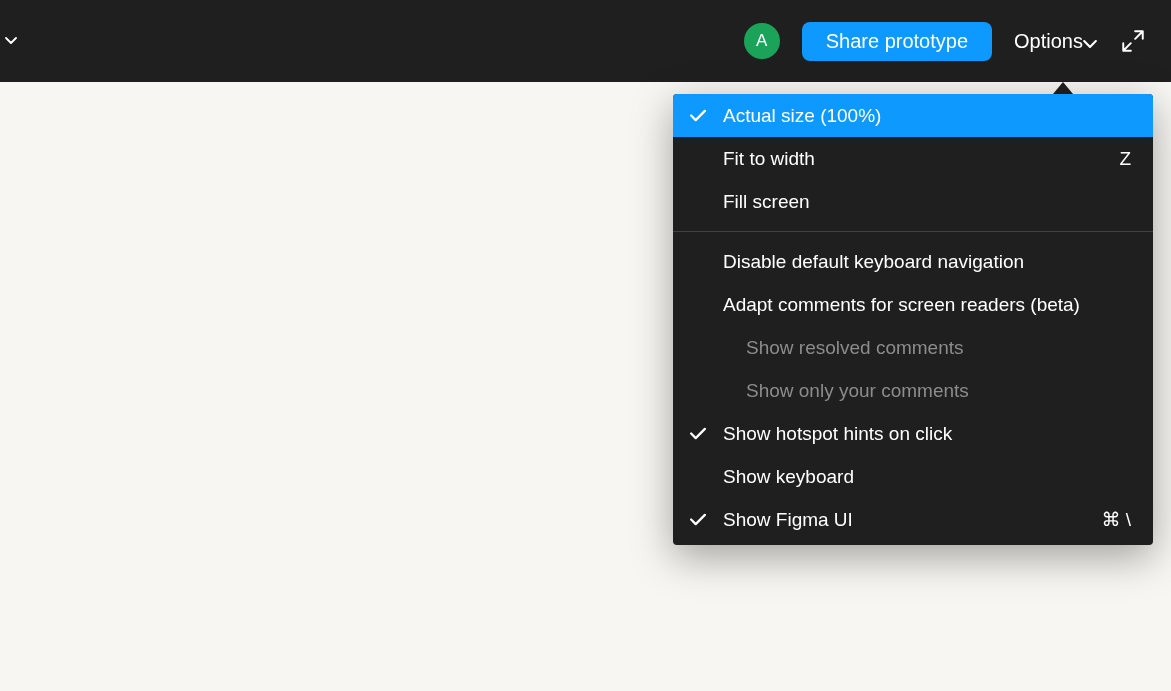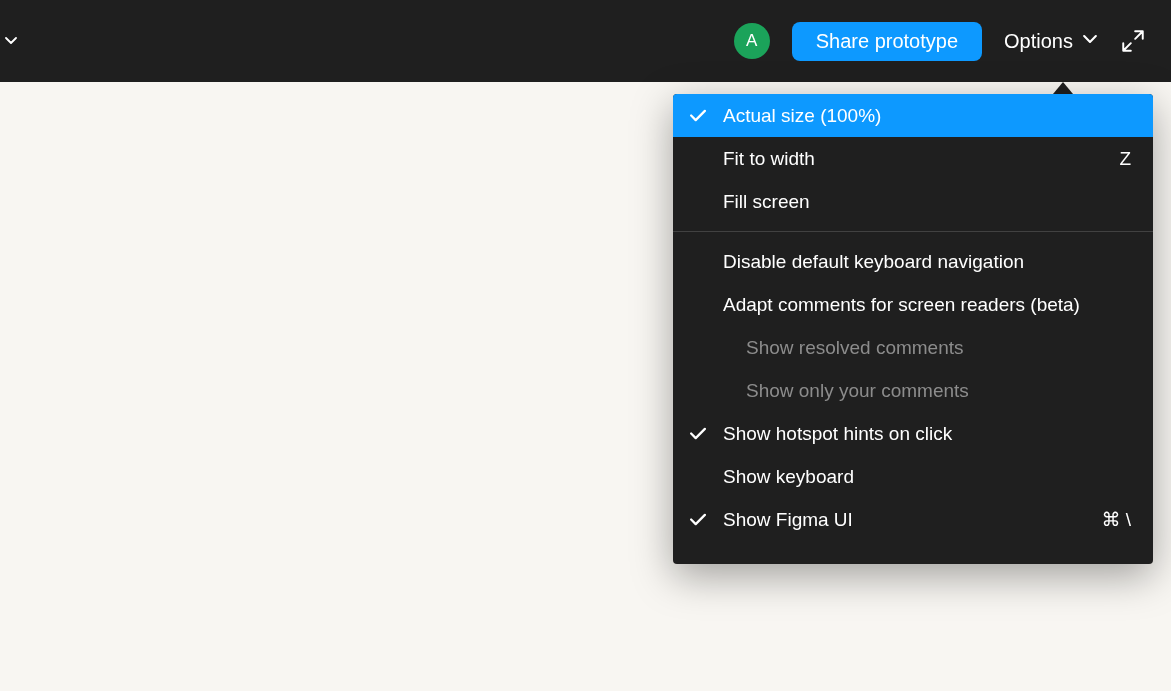--- a/index.html
+++ b/index.html
@@ -45,22 +45,21 @@
       font-size: 20px;
       font-weight: 500;
       cursor: pointer;
     }
     .options-btn {
       background: transparent;
       border: none;
       color: #fff;
       font-size: 20px;
       display: flex;
-      align-items: center;
-      gap: 10px;
+      align-items: flex-end;
       cursor: pointer;
     }
     .options-chevron {
       display: inline-flex;
       width: 14px; height: 14px;
     }
     .fullscreen-btn {
       width: 28px; height: 28px;
       display: flex; align-items: center; justify-content: center;
       cursor: pointer;
@@ -83,21 +82,21 @@
     }
     .dropdown {
       position: absolute;
       top: 94px;
       left: 673px;
       width: 480px;
       background: #1f1f1f;
       border-radius: 4px;
       box-shadow: 0 12px 40px rgba(0,0,0,0.35);
       overflow: hidden;
-      padding-bottom: 23px;
+      padding-bottom: 4px;
     }
     .menu-item {
       height: 43px;
       display: flex;
       align-items: center;
       padding: 0 22px 0 0;
       color: #fff;
       font-size: 19px;
       cursor: pointer;
       line-height: 1;

